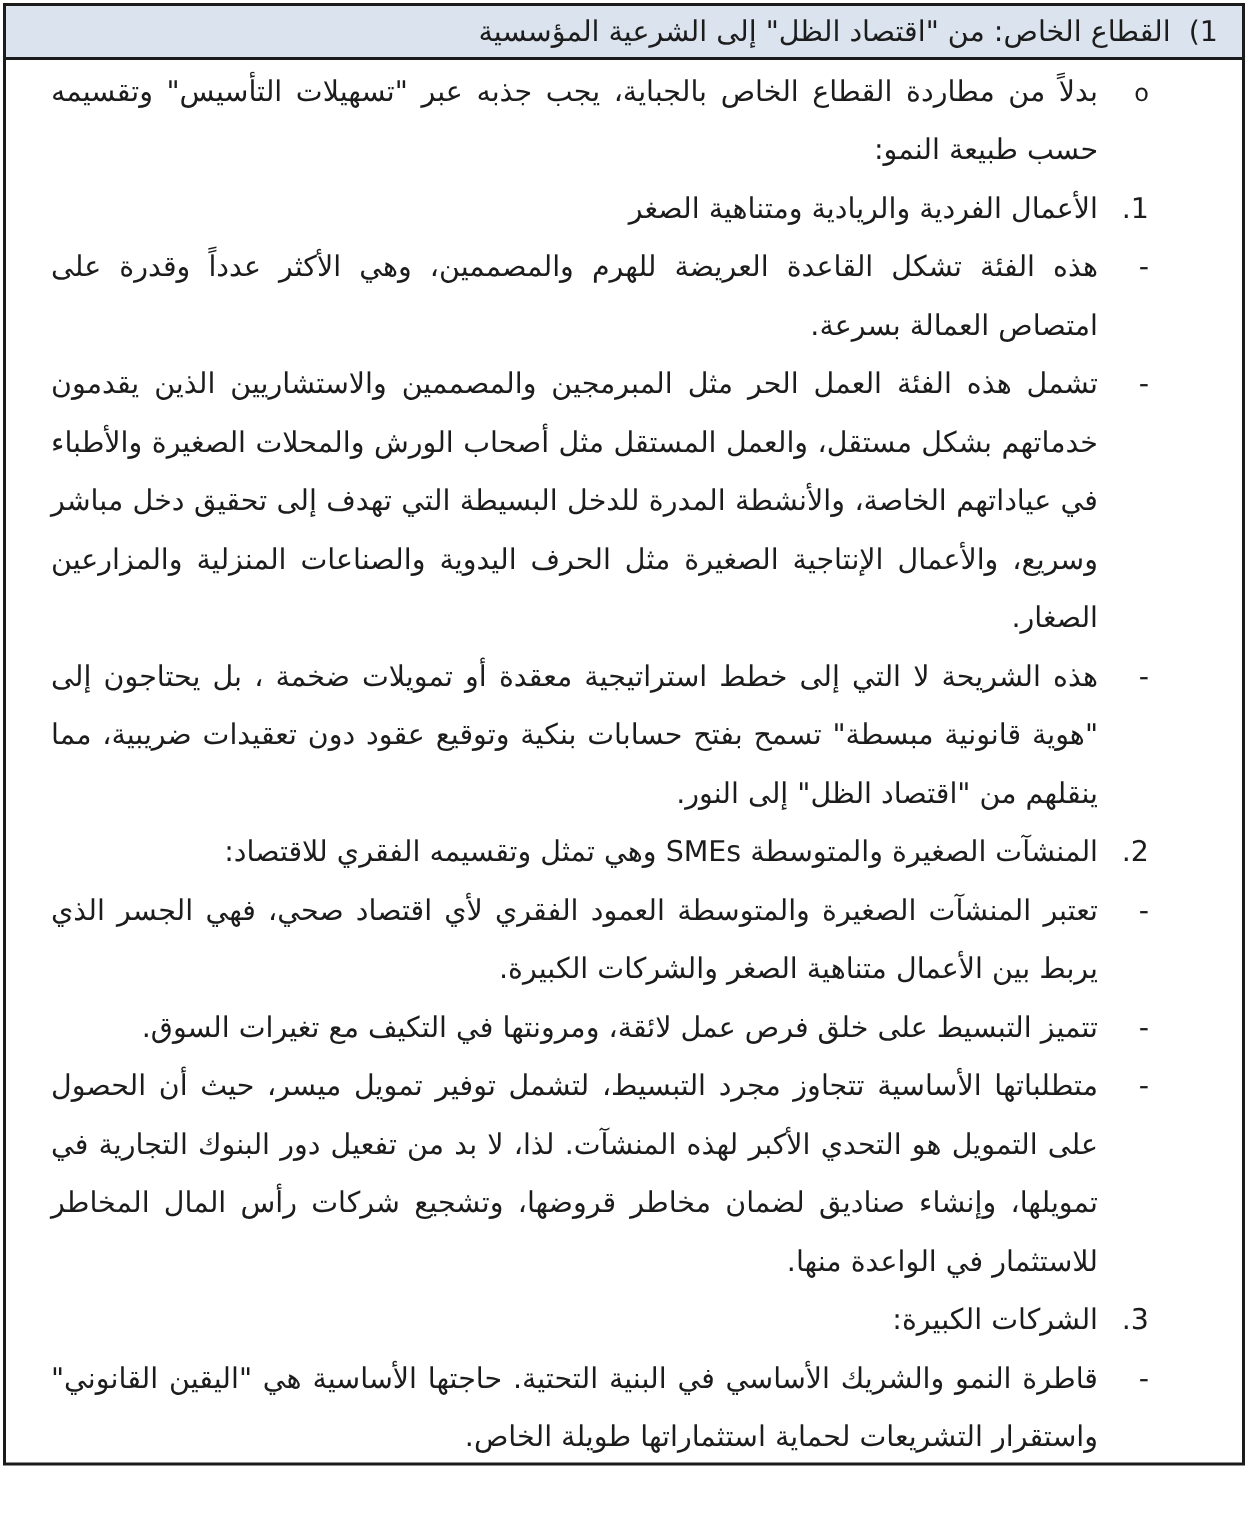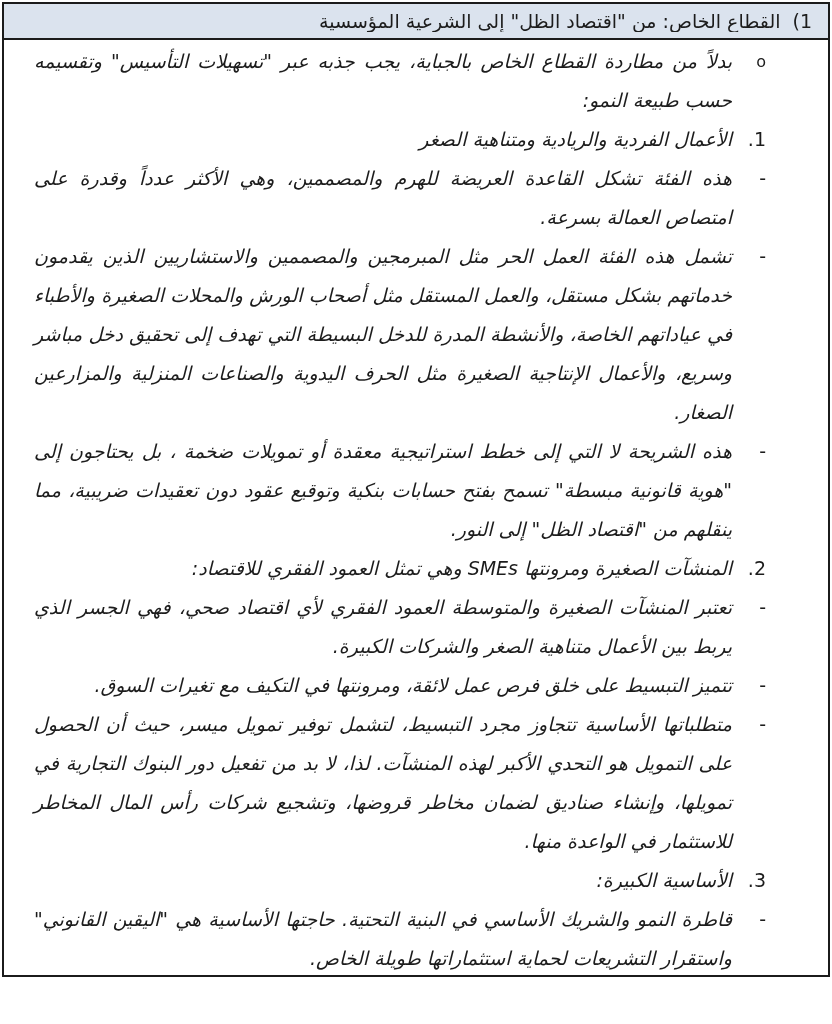--- a/index.html
+++ b/index.html
@@ -38,21 +38,20 @@
   .marker {
     flex: none; width: 27px;
     text-align: right;
     white-space: nowrap;
   }
   .marker.bullet { font-size: 16px; }
   .txt {
     flex: 1;
     text-align: justify;
     padding-right: 7px;
-    font-style: italic;
   }
 </style>
 </head>
 <body>
 
 <div class="page">
   <div class="doc" dir="rtl">
 
     <div class="doc-header">
       <span class="h-marker">1)</span>
@@ -81,41 +80,41 @@
         <div class="txt">تشمل هذه الفئة العمل الحر مثل المبرمجين والمصممين والاستشاريين الذين يقدمون خدماتهم بشكل مستقل، والعمل المستقل مثل أصحاب الورش والمحلات الصغيرة والأطباء في عياداتهم الخاصة، والأنشطة المدرة للدخل البسيطة التي تهدف إلى تحقيق دخل مباشر وسريع، والأعمال الإنتاجية الصغيرة مثل الحرف اليدوية والصناعات المنزلية والمزارعين الصغار.</div>
       </div>
 
       <div class="li">
         <span class="marker">-</span>
         <div class="txt">هذه الشريحة لا التي إلى خطط استراتيجية معقدة أو تمويلات ضخمة ، بل يحتاجون إلى "هوية قانونية مبسطة" تسمح بفتح حسابات بنكية وتوقيع عقود دون تعقيدات ضريبية، مما ينقلهم من "اقتصاد الظل" إلى النور.</div>
       </div>
 
       <div class="li">
         <span class="marker">2.</span>
-        <div class="txt">المنشآت الصغيرة ومرونتها SMEs وهي تمثل العمود الفقري للاقتصاد:</div>
+        <div class="txt">المنشآت الصغيرة والمتوسطة SMEs وهي تمثل وتقسيمه الفقري للاقتصاد:</div>
       </div>
 
       <div class="li">
         <span class="marker">-</span>
         <div class="txt">تعتبر المنشآت الصغيرة والمتوسطة العمود الفقري لأي اقتصاد صحي، فهي الجسر الذي يربط بين الأعمال متناهية الصغر والشركات الكبيرة.</div>
       </div>
 
       <div class="li">
         <span class="marker">-</span>
         <div class="txt">تتميز التبسيط على خلق فرص عمل لائقة، ومرونتها في التكيف مع تغيرات السوق.</div>
       </div>
 
       <div class="li">
         <span class="marker">-</span>
         <div class="txt">متطلباتها الأساسية تتجاوز مجرد التبسيط، لتشمل توفير تمويل ميسر، حيث أن الحصول على التمويل هو التحدي الأكبر لهذه المنشآت. لذا، لا بد من تفعيل دور البنوك التجارية في تمويلها، وإنشاء صناديق لضمان مخاطر قروضها، وتشجيع شركات رأس المال المخاطر للاستثمار في الواعدة منها.</div>
       </div>
 
       <div class="li">
         <span class="marker">3.</span>
-        <div class="txt">الأساسية الكبيرة:</div>
+        <div class="txt">الشركات الكبيرة:</div>
       </div>
 
       <div class="li">
         <span class="marker">-</span>
         <div class="txt">قاطرة النمو والشريك الأساسي في البنية التحتية. حاجتها الأساسية هي "اليقين القانوني" واستقرار التشريعات لحماية استثماراتها طويلة الخاص.</div>
       </div>
 
     </div>
   </div>
 </div>

